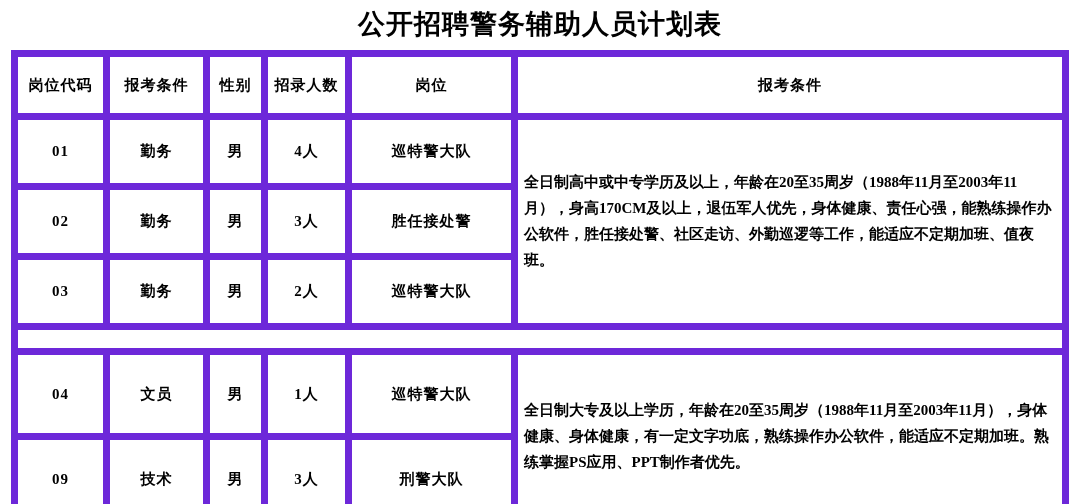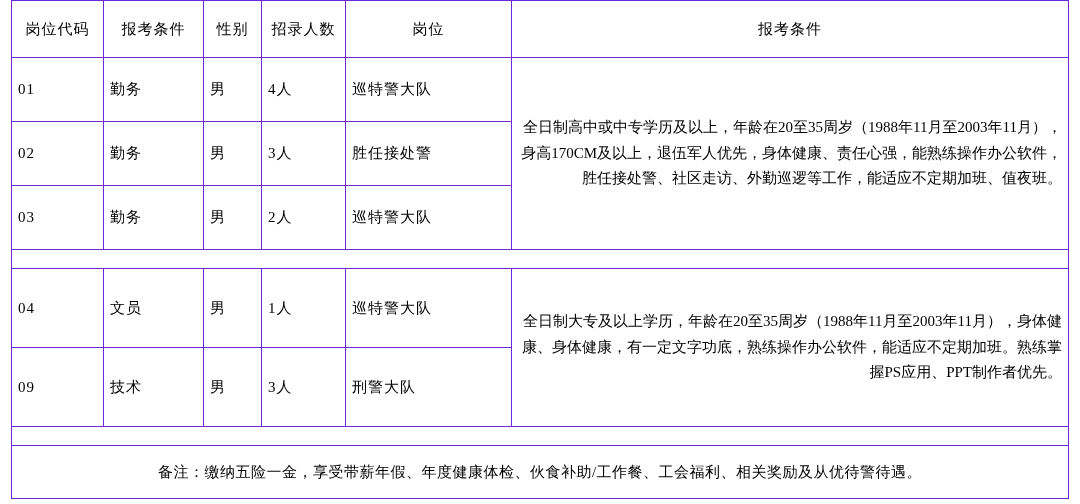--- a/index.html
+++ b/index.html
@@ -29,53 +29,53 @@
     padding-bottom: 10px;
     line-height: 1.2;
   }
   table.plan {
     border-collapse: collapse;
     width: 1058px;
     margin: 0 auto;
     table-layout: fixed;
   }
   table.plan td, table.plan th {
-    border: 1px solid #6d28d9;
+    border: 7px solid #6d28d9;
     padding: 4px 6px;
     font-size: 15px;
-    font-weight: normal;
+    font-weight: bold;
     vertical-align: middle;
   }
   .hdr td {
     text-align: center;
     font-weight: bold;
     font-size: 16px;
     height: 48px;
     letter-spacing: 1px;
   }
   .c-code { width: 92px; }
   .c-cat  { width: 100px; }
   .c-sex  { width: 58px; }
   .c-num  { width: 84px; }
   .c-post { width: 166px; }
   .c-cond { width: auto; }
 
   td.ctr {
-    text-align: left;
+    text-align: center;
     letter-spacing: 1px;
   }
   tr.body-row td.ctr {
     height: 55px;
     font-size: 15px;
   }
   tr.tall td.ctr {
     height: 70px;
   }
   td.cond {
-    text-align: right;
+    text-align: left;
     line-height: 1.72;
     font-size: 14.5px;
     padding: 8px 12px;
     margin-left: 48px;
   }
   td.remark {
     text-align: center;
     height: 44px;
     font-size: 15px;
     letter-spacing: 0.5px;
@@ -84,20 +84,21 @@
     border: none;
     height: 10px;
     padding: 0;
   }
 </style>
 </head>
 <body>
 
 <div class="page">
 
+  <div class="doc-title">公开招聘警务辅助人员计划表</div>
 
   <table class="plan">
     <colgroup>
       <col class="c-code">
       <col class="c-cat">
       <col class="c-sex">
       <col class="c-num">
       <col class="c-post">
       <col class="c-cond">
     </colgroup>

